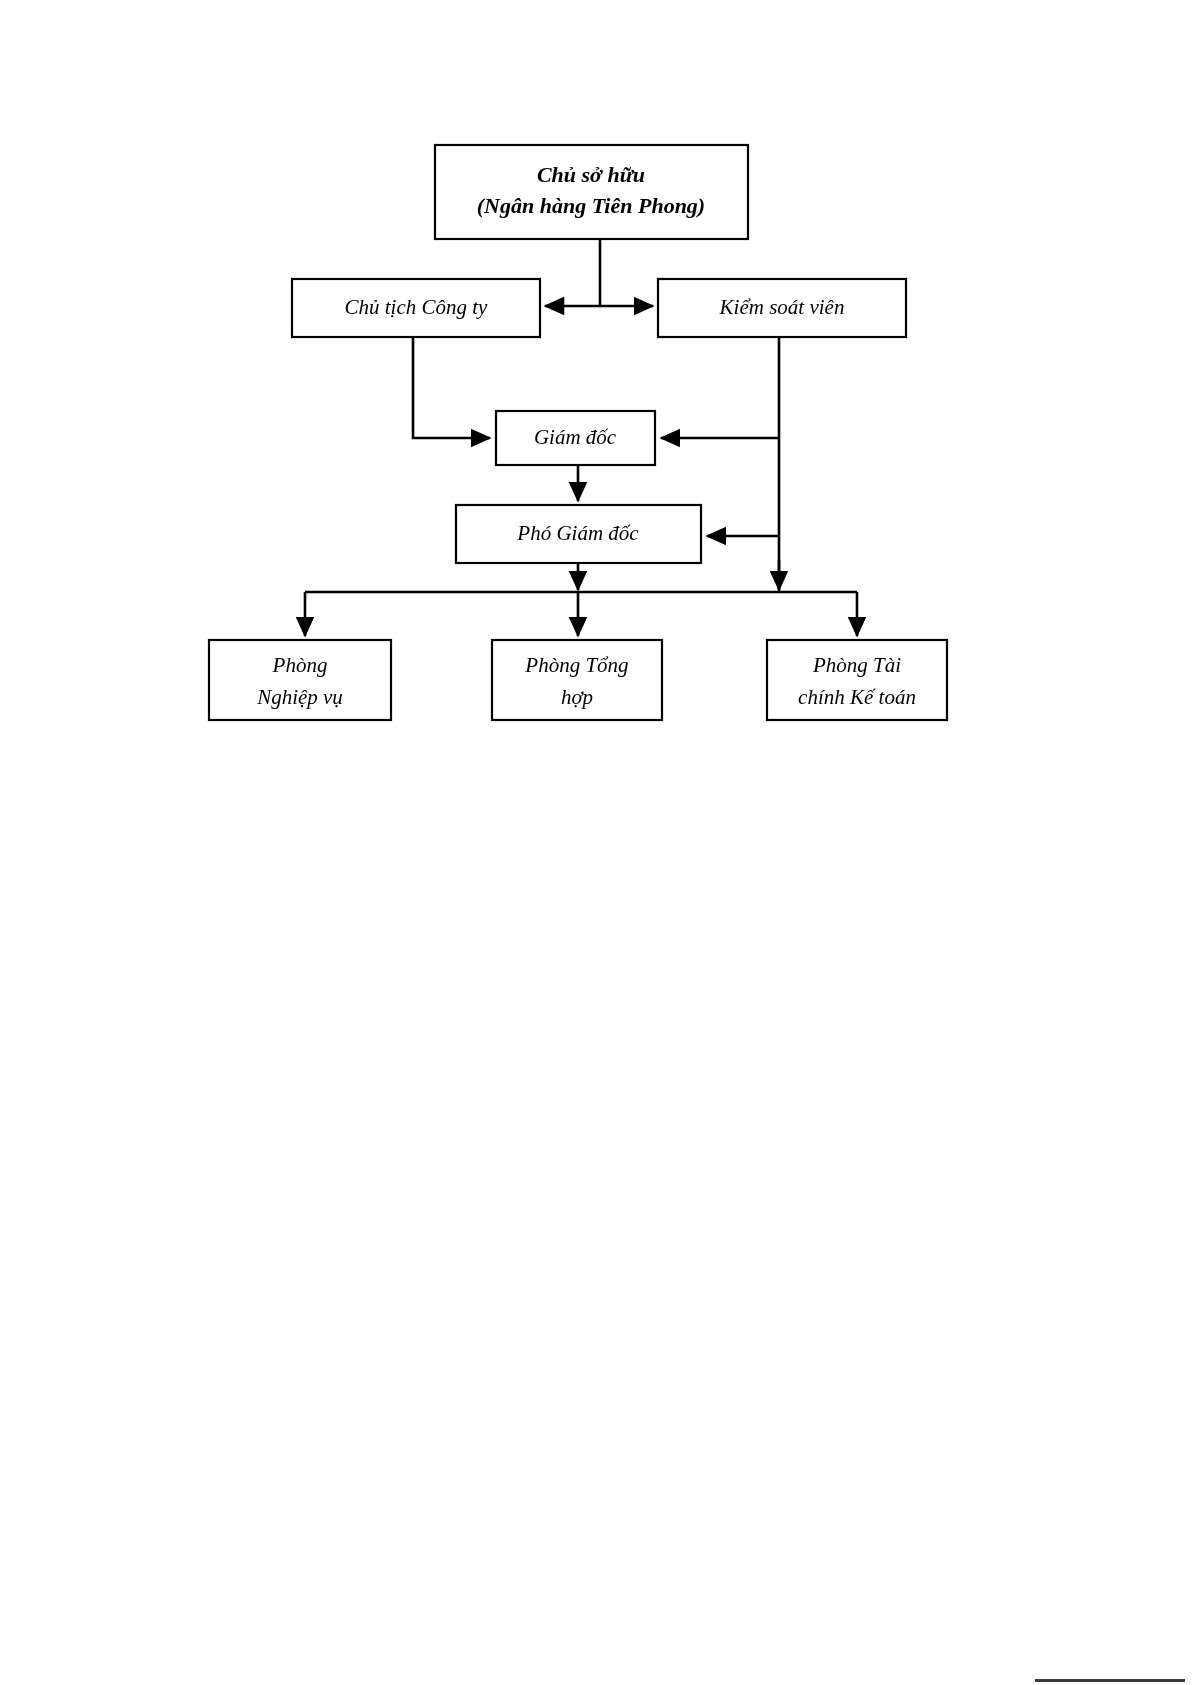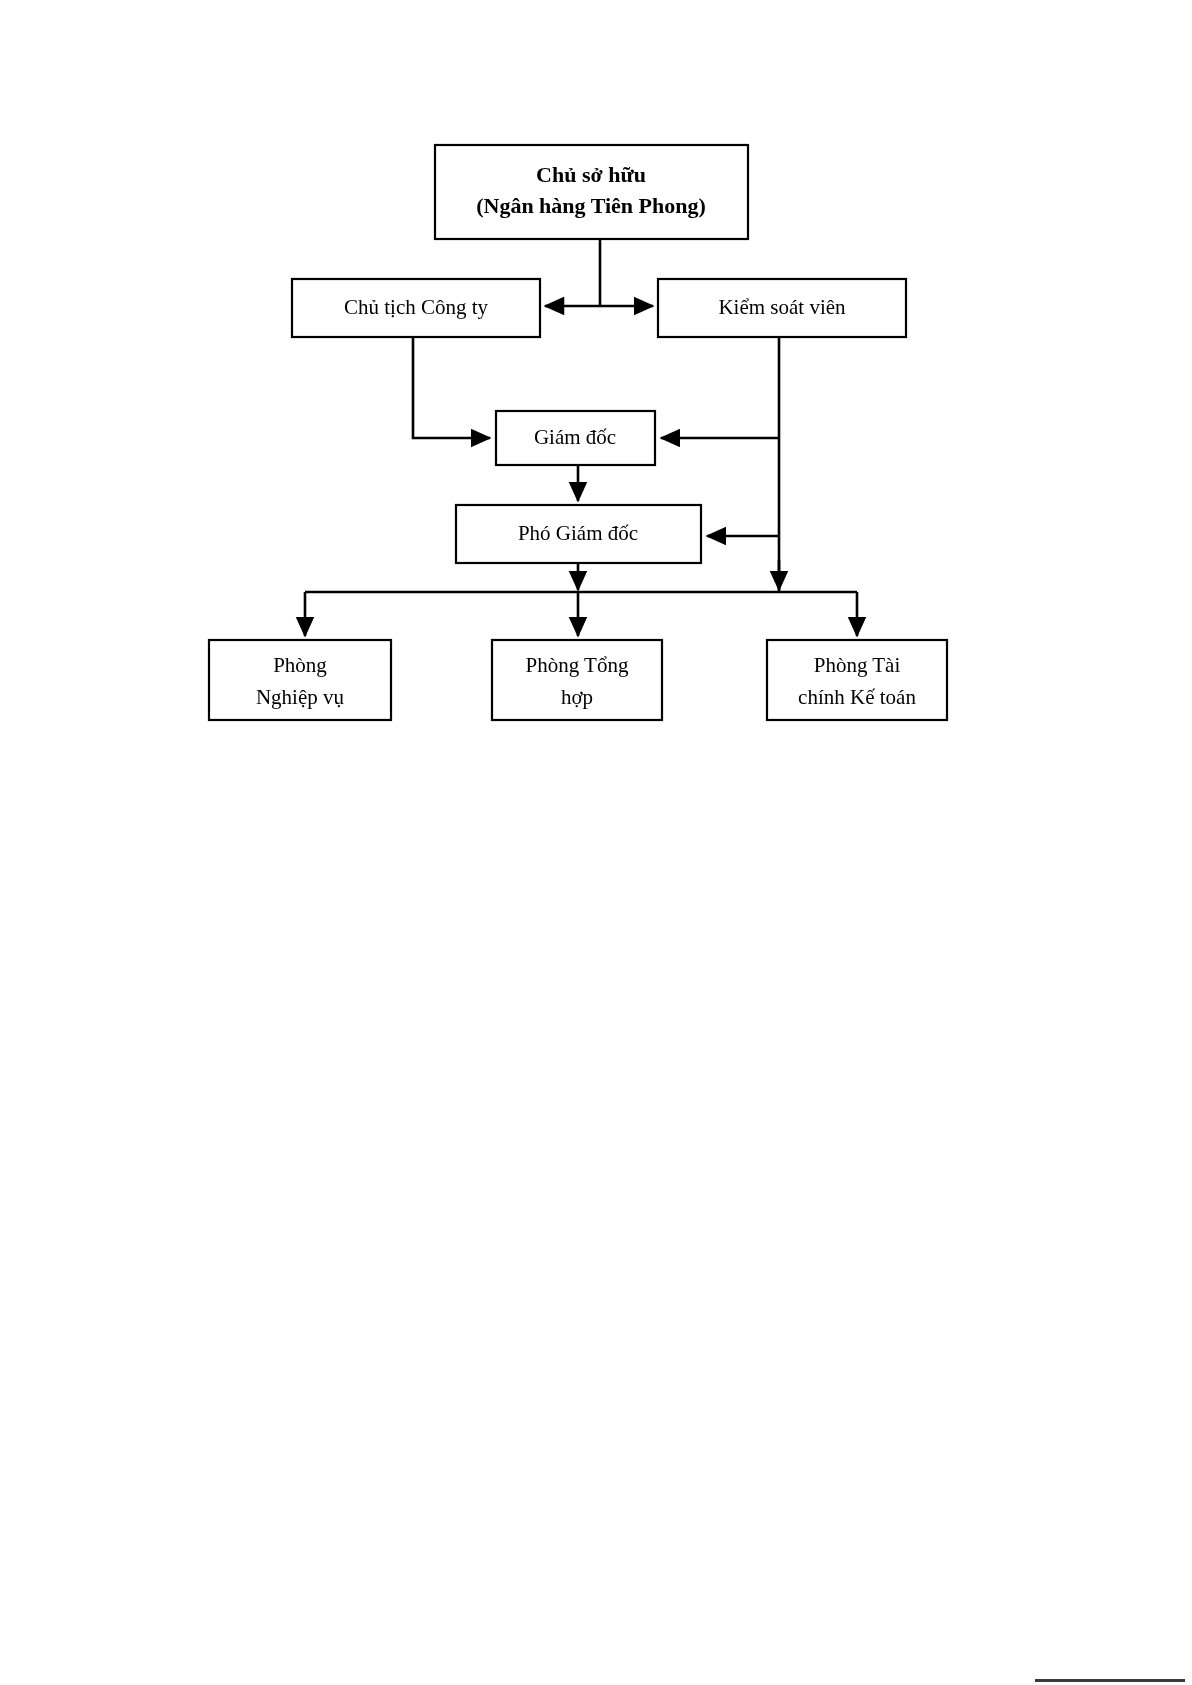--- a/index.html
+++ b/index.html
@@ -14,20 +14,21 @@
     color: #000000;
     position: relative;
     overflow: hidden;
   }
   #org-chart-page {
     position: absolute;
     left: 0;
     top: 0;
     width: 1056px;
     height: 1685px;
+    font-style: italic;
   }
   svg.chart-canvas {
     position: absolute;
     left: 0;
     top: 0;
     width: 1192px;
     height: 1685px;
     display: block;
   }
   .node-box {

